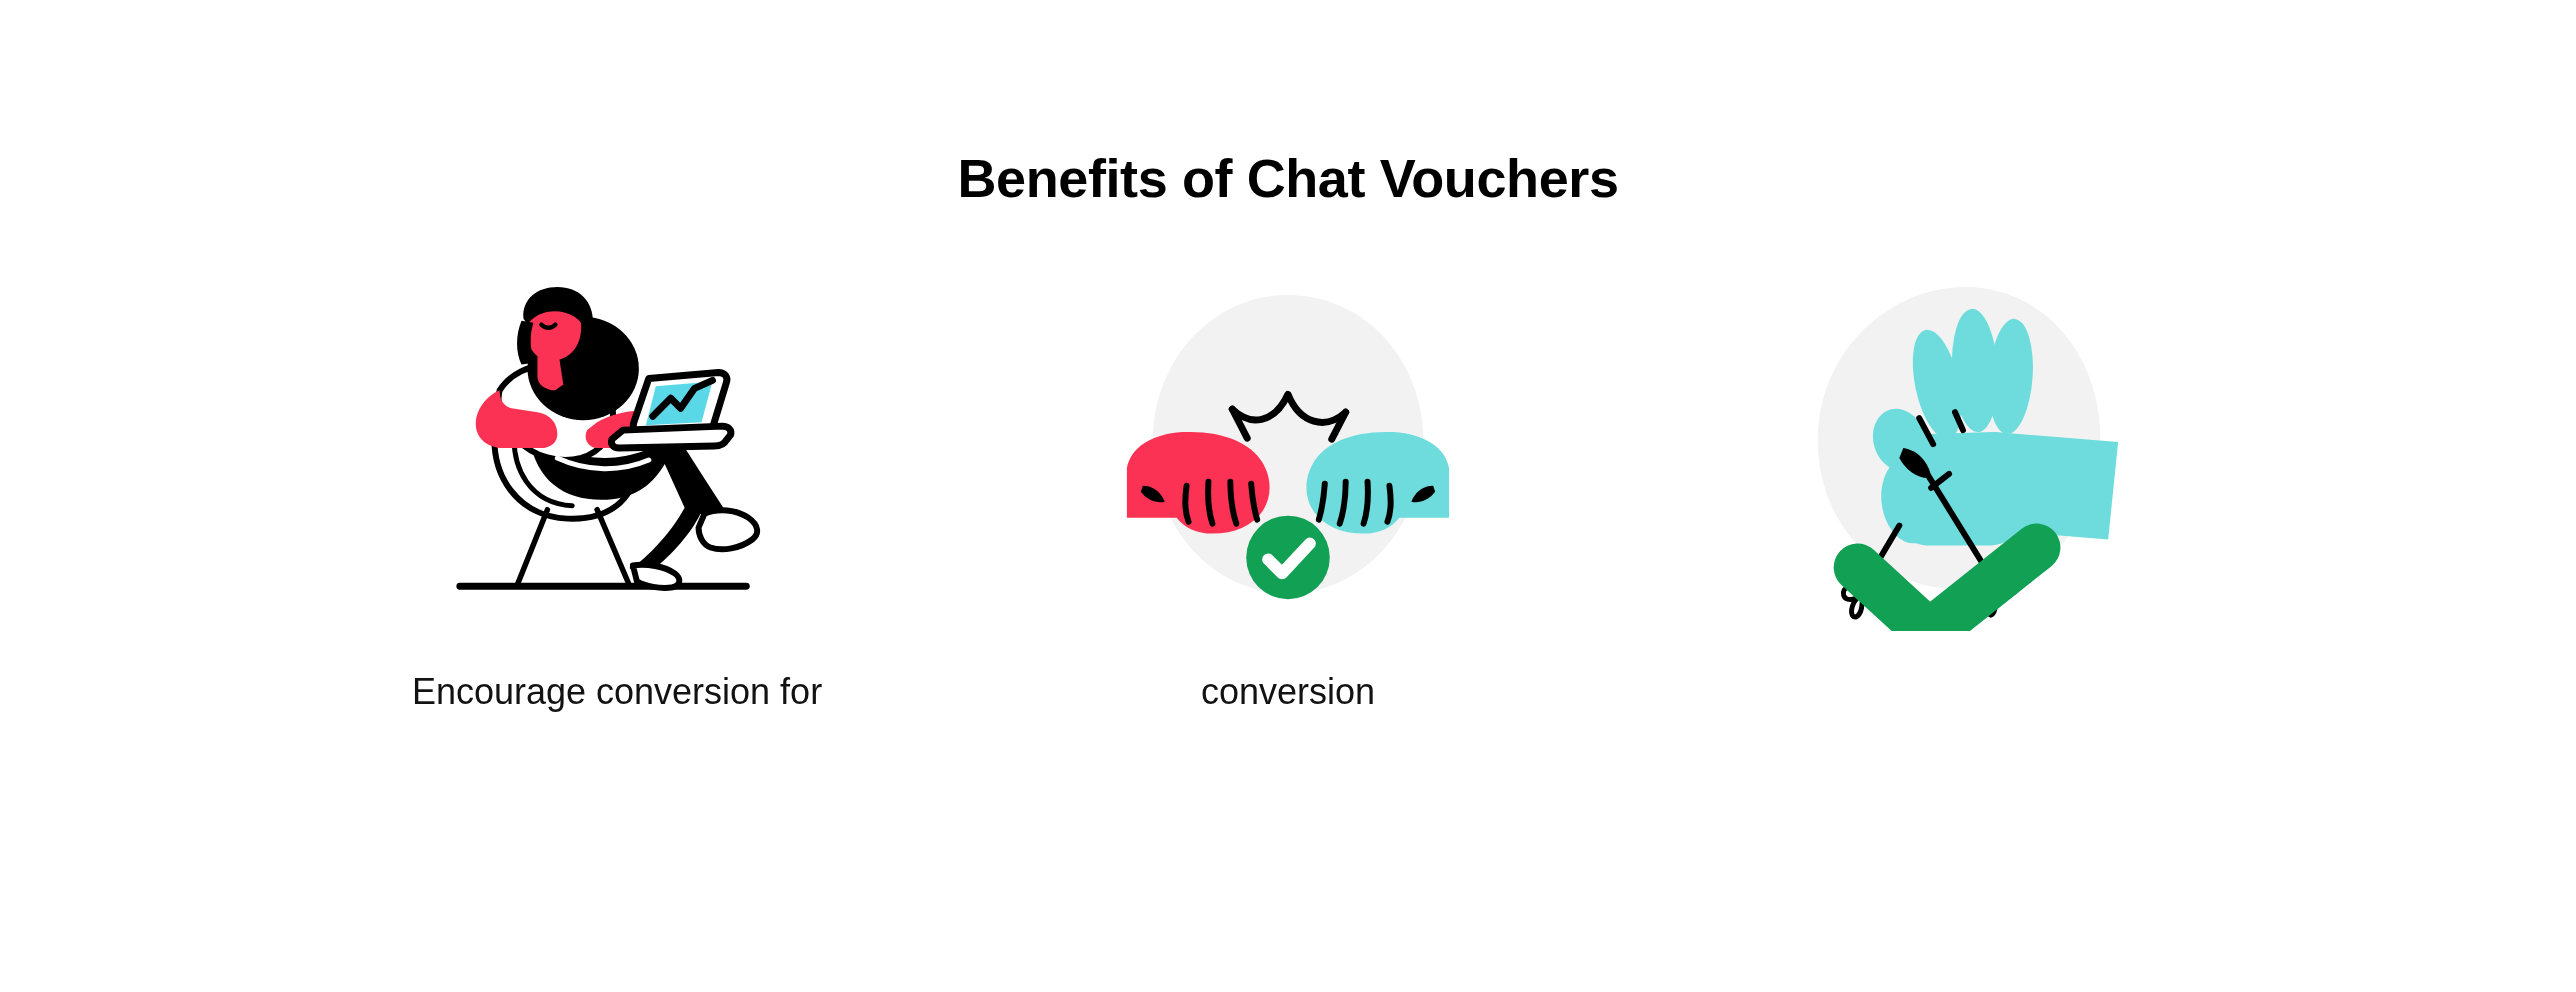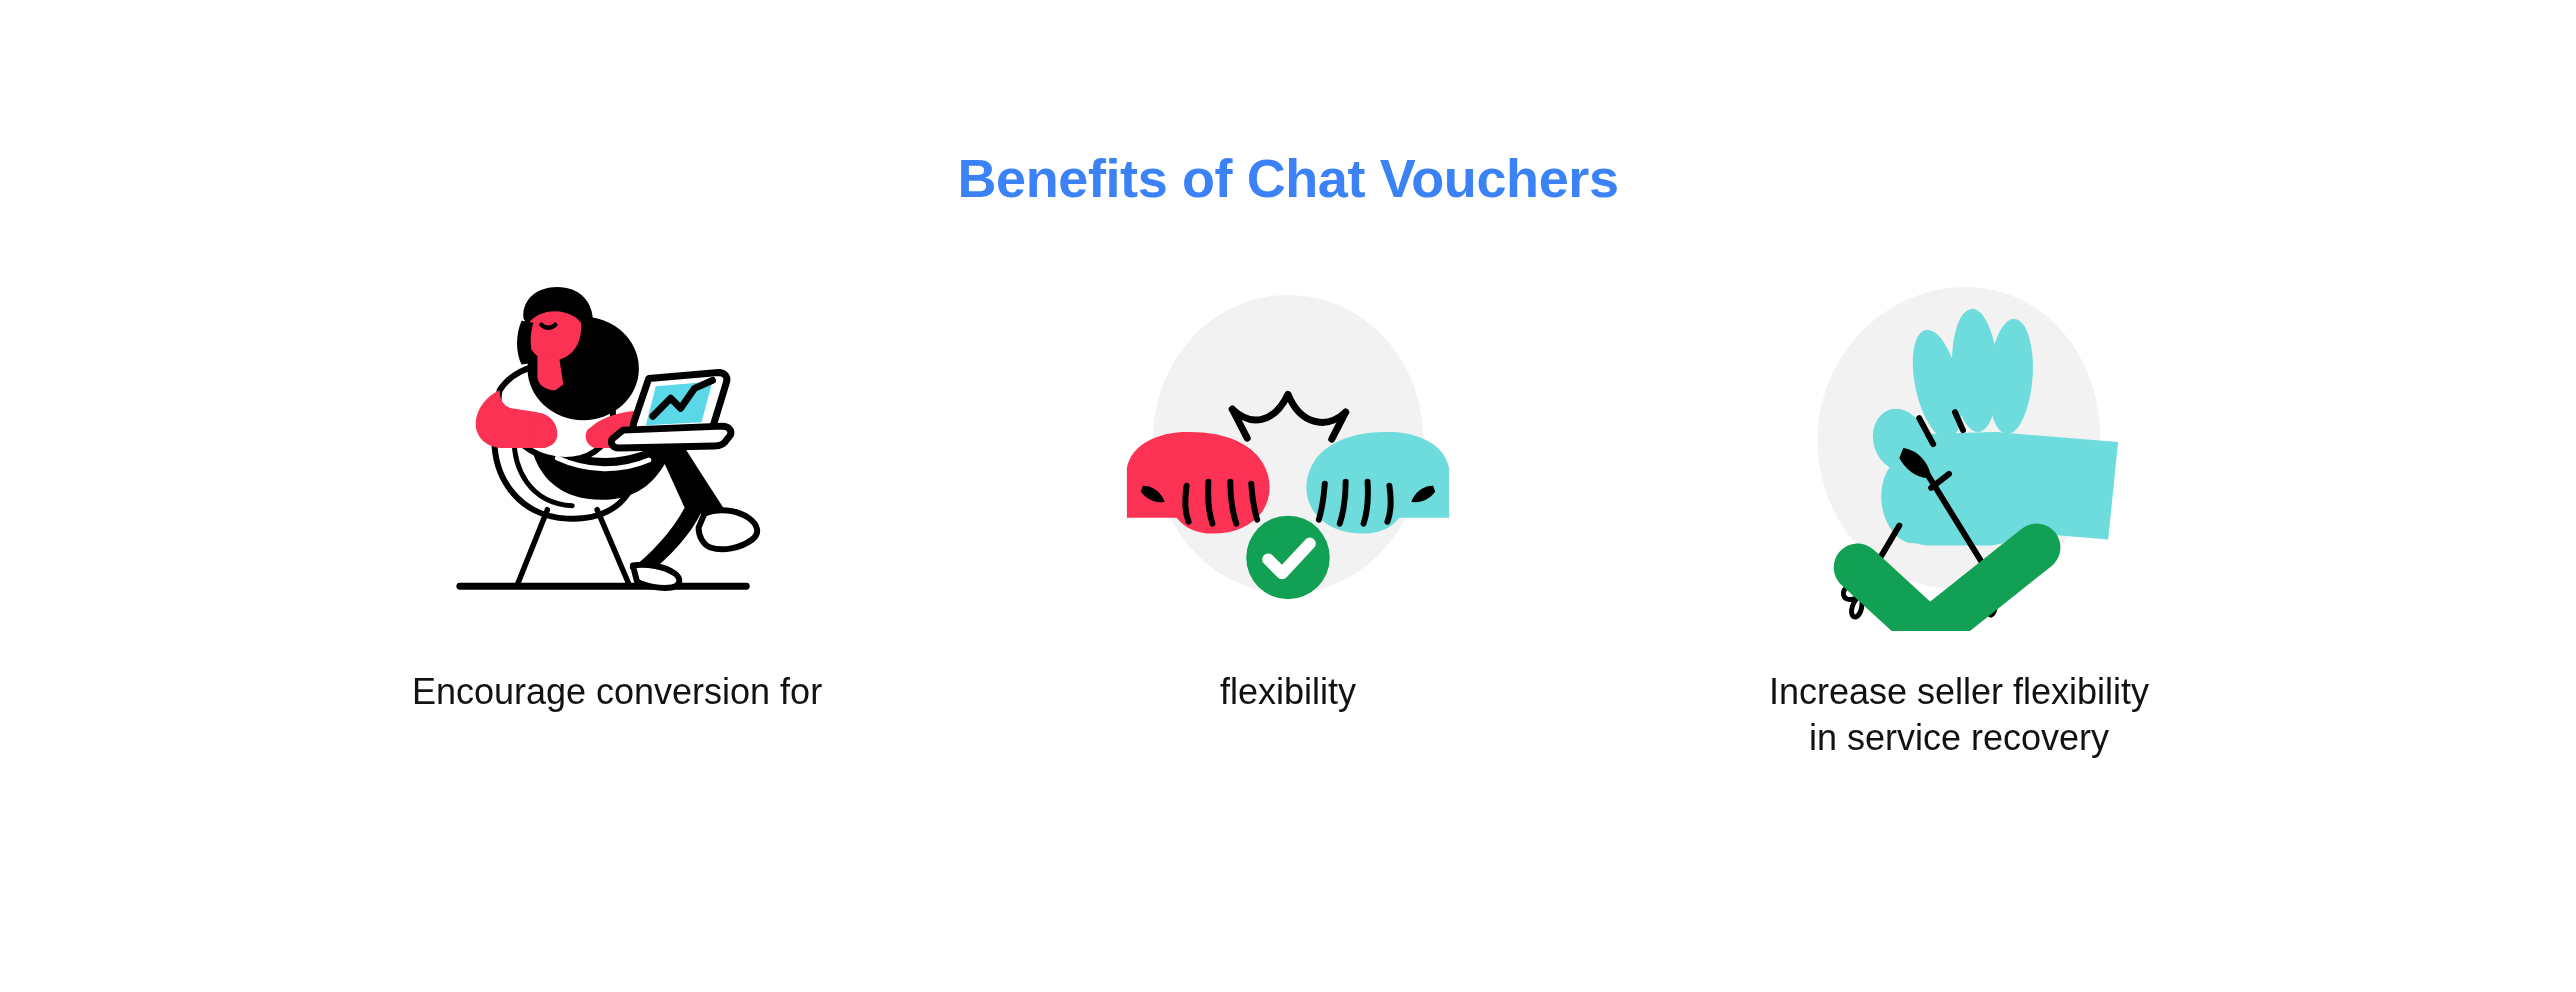--- a/index.html
+++ b/index.html
@@ -26,21 +26,21 @@
     flex-direction: column;
     align-items: center;
   }
 
   .page-title {
     margin-top: 150px;
     font-size: 54px;
     line-height: 1.05;
     font-weight: 700;
     letter-spacing: -0.4px;
-    color: #3b82f6;
+    color: #000000;
     text-align: center;
     white-space: nowrap;
   }
 
   .benefits-row {
     margin-top: 66px;
     width: 2040px;
     display: flex;
     flex-direction: row;
     justify-content: center;
@@ -197,21 +197,21 @@
             <path d="M260 210 C261 226, 260 240, 256 252"></path>
             <path d="M238 210 C238 226, 236 240, 232 252"></path>
             <path d="M217 212 C216 226, 214 238, 211 248"></path>
           </g>
 
           <circle cx="180" cy="286" r="42" fill="#12A055"></circle>
           <path d="M160 288 L174 302 L202 272" fill="none" stroke="#FFFFFF" stroke-width="12" stroke-linecap="round" stroke-linejoin="round"></path>
         </svg>
       </div>
       <p class="benefit-caption">
-        <span class="caption-line">flexibility</span>
+        <span class="caption-line">conversion</span>
       </p>
     </div>
 
     <div class="benefit-card">
       <div class="benefit-art">
         <svg viewBox="0 0 360 360" width="358" height="358" aria-hidden="true">
 
           <path d="M186 14 C262 14, 320 78, 322 162 C324 252, 262 318, 180 318
                    C100 318, 36 252, 38 164 C40 78, 110 14, 186 14 Z" fill="#F2F2F2"></path>
 
@@ -244,21 +244,17 @@
           <g fill="none" stroke="#000000" stroke-width="5" stroke-linecap="round">
             <path d="M82 318 C72 312, 62 316, 64 324 C66 330, 76 330, 82 322
                      C84 332, 82 344, 76 346 C70 346, 70 334, 80 324 Z"></path>
             <path d="M216 312 C226 304, 238 308, 238 316 C238 324, 226 326, 218 318
                      C216 330, 218 342, 212 344 C206 342, 208 330, 216 318 Z"></path>
           </g>
 
           <path d="M78 296 L150 362 L258 276" fill="none" stroke="#12A055" stroke-width="48" stroke-linecap="round" stroke-linejoin="round"></path>
         </svg>
       </div>
-      <p class="benefit-caption">
-        <span class="caption-line">Increase seller flexibility</span>
-        <span class="caption-line">in service recovery</span>
-      </p>
     </div>
 
   </div>
 </div>
 
 
 </body></html>

